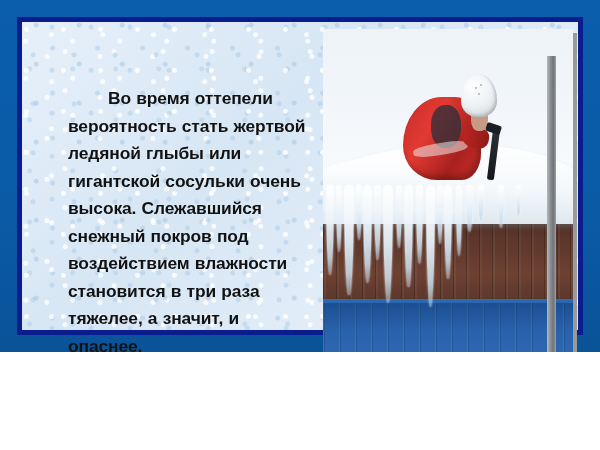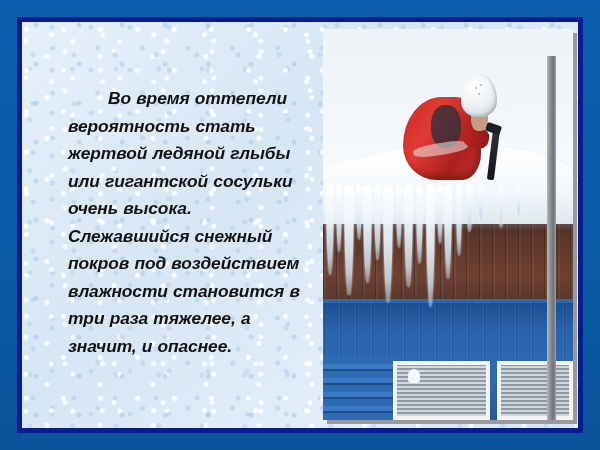--- a/index.html
+++ b/index.html
@@ -12,26 +12,25 @@
     width: 600px;
     height: 450px;
     overflow: hidden;
     font-family: "Liberation Sans", sans-serif;
   }
 
   
   .slide {
     position: relative;
     width: 600px;
-    height: 450px;
+    height: 352px;
     box-sizing: border-box;
     background: #0a5ca8;
     background: linear-gradient(180deg, #0b5ead 0%, #0a5ca8 50%, #0a5399 100%);
     overflow: hidden;
-    font-style: italic;
   }
   .slide-inner-line {
     position: absolute;
     left: 17px;
     top: 17px;
     right: 17px;
     bottom: 17px;
     border: 5px solid #0a1d8e;
     box-sizing: border-box;
   }

